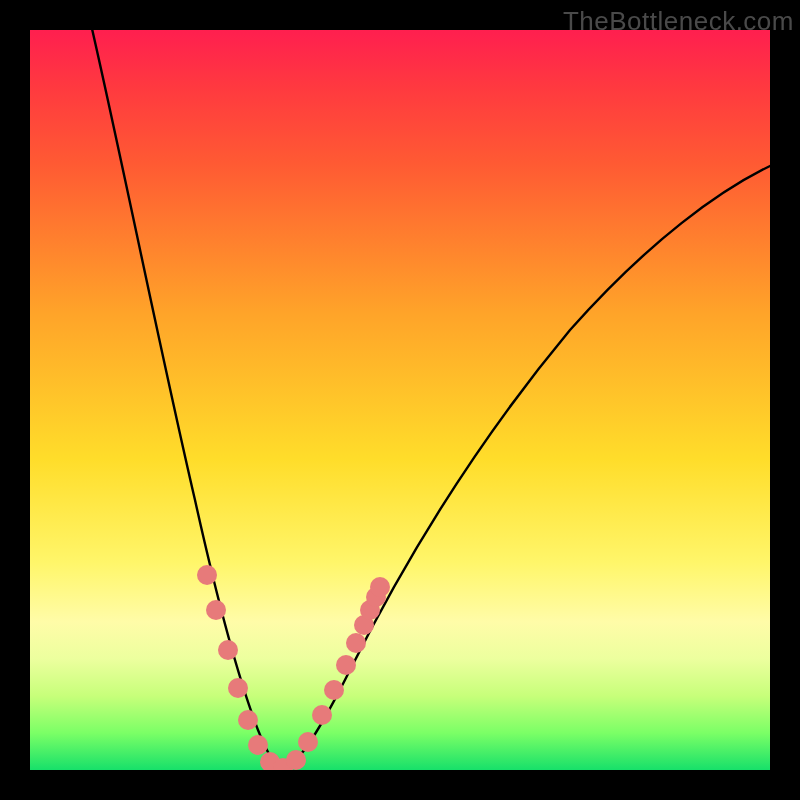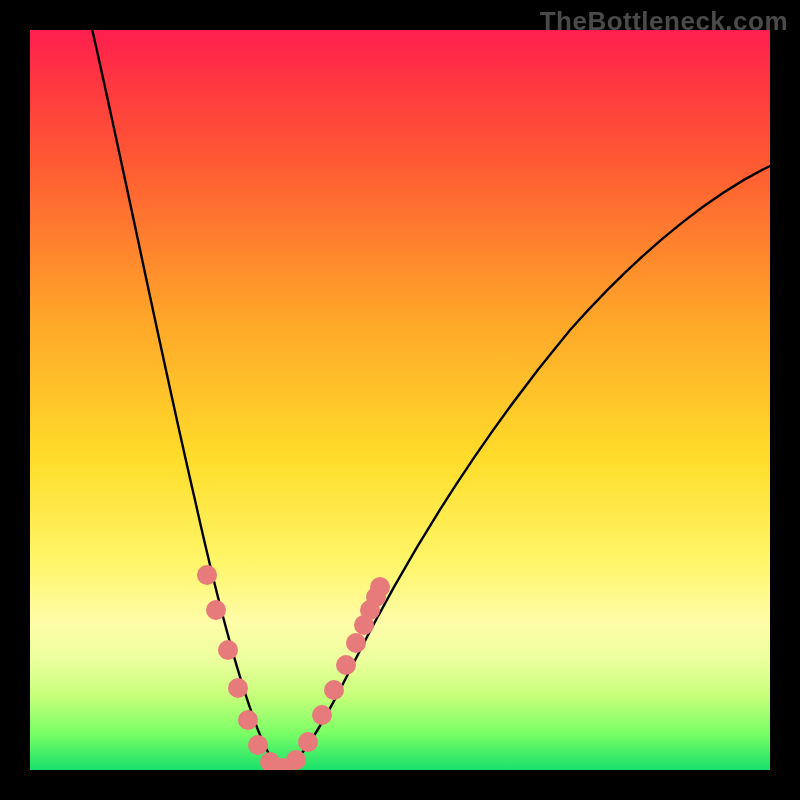--- a/index.html
+++ b/index.html
@@ -33,24 +33,24 @@
       #fff66a 72%,
       #fffca8 80%,
       #ecff9e 85%,
       #c7ff7a 90%,
       #7bff66 95%,
       #17e06a 100%);
   }
   .watermark {
     position: absolute;
     top: 6px;
-    right: 12px;
+    right: 6px;
     font-family: Arial, Helvetica, sans-serif;
     font-size: 26px;
-    font-weight: 700;
+    font-weight: 400;
     color: #4a4a4a;
     letter-spacing: 0.5px;
     user-select: none;
   }
   svg.curve {
     position: absolute;
     left: 0;
     top: 0;
     width: 740px;
     height: 740px;

